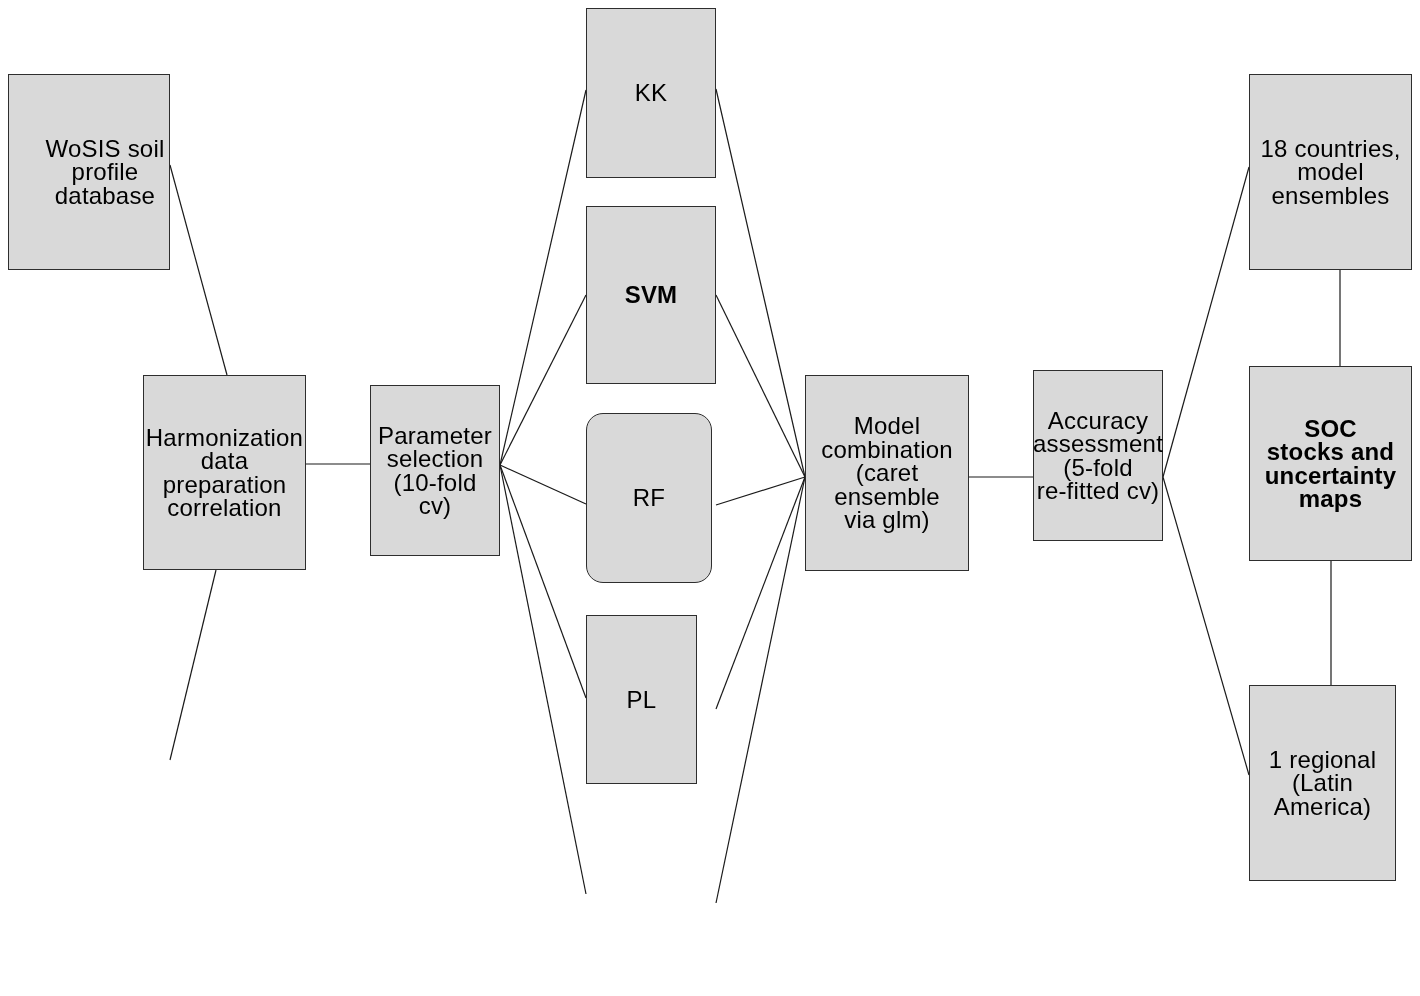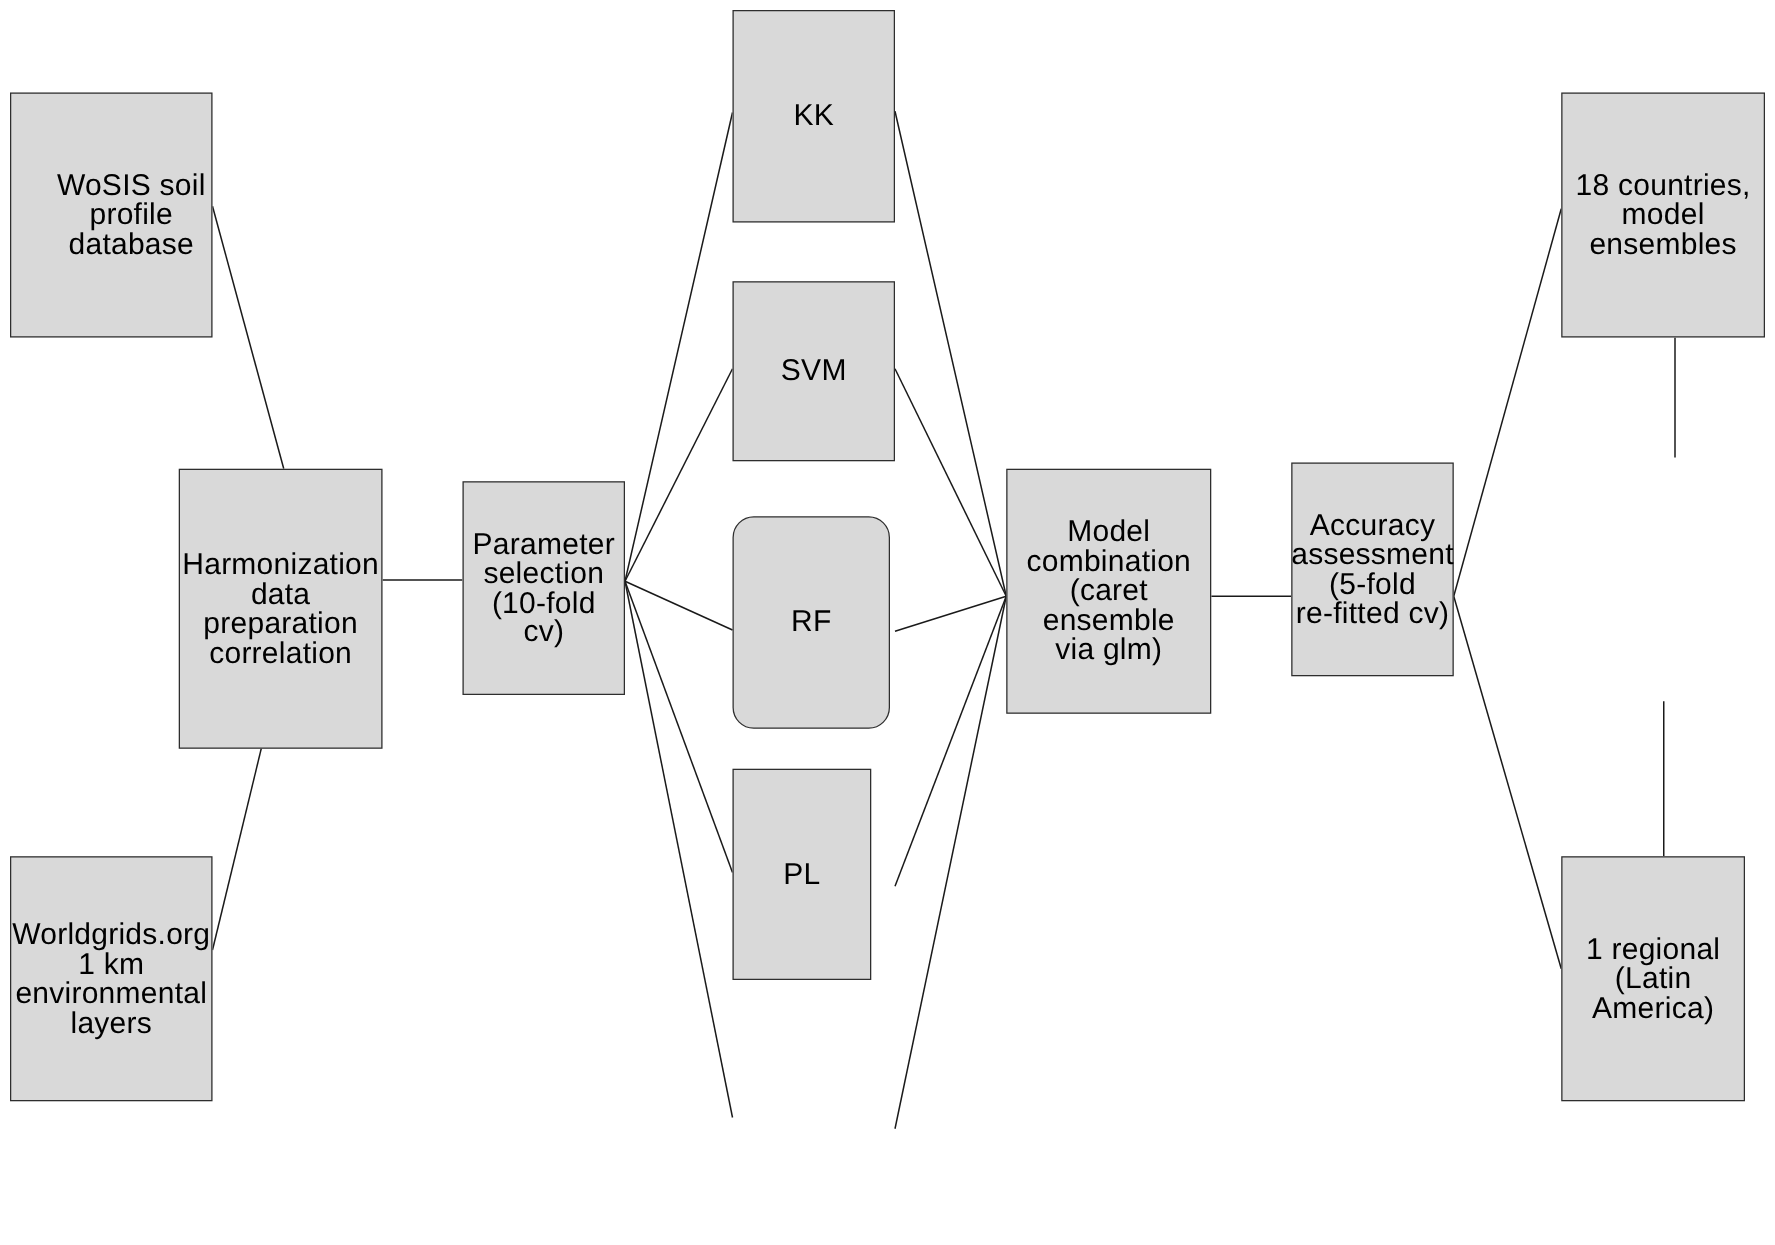--- a/index.html
+++ b/index.html
@@ -50,24 +50,24 @@
     color: var(--text);
     letter-spacing: 0.2px;
   }
   .node.bold .label {
     font-weight: 700;
   }
 
   
   #n-wosis        { left:   8px; top:  74px; width: 162px; height: 196px; padding-left: 32px; }
   #n-worldgrids   { left:   8px; top: 685px; width: 162px; height: 196px; }
-  #n-harmonization{ left: 143px; top: 375px; width: 163px; height: 224px; }
+  #n-harmonization{ left: 143px; top: 375px; width: 163px; height: 195px; }
   #n-parameter    { left: 370px; top: 385px; width: 130px; height: 171px; }
   #n-kk           { left: 586px; top:   8px; width: 130px; height: 170px; }
-  #n-svm          { left: 586px; top: 225px; width: 130px; height: 144px; }
+  #n-svm          { left: 586px; top: 206px; width: 130px; height: 178px; font-weight: bold; }
   #n-rf           { left: 586px; top: 413px; width: 126px; height: 170px; border-radius: 17px; }
   #n-pl           { left: 586px; top: 615px; width: 111px; height: 169px; }
   #n-rk           { left: 586px; top: 817px; width: 130px; height: 170px; }
   #n-combination  { left: 805px; top: 375px; width: 164px; height: 196px; }
   #n-accuracy     { left:1033px; top: 370px; width: 130px; height: 171px; }
   #n-countries    { left:1249px; top:  74px; width: 163px; height: 196px; }
   #n-soc          { left:1249px; top: 366px; width: 163px; height: 195px; }
   #n-regional     { left:1249px; top: 685px; width: 147px; height: 196px; }
 </style>
 </head>
@@ -95,26 +95,20 @@
     <line x1="1340" y1="270" x2="1340" y2="366"></line>
     <line x1="1331" y1="561" x2="1331" y2="685"></line>
   </svg>
 
   <div class="node" id="n-wosis">
     <span class="label">WoSIS soil
 profile
 database</span>
   </div>
 
-  <div class="node" id="n-worldgrids">
-    <span class="label">Worldgrids.org
-1 km
-environmental
-layers</span>
-  </div>
 
   <div class="node" id="n-harmonization">
     <span class="label">Harmonization
 data preparation
 correlation</span>
   </div>
 
   <div class="node" id="n-parameter">
     <span class="label">Parameter
 selection
@@ -152,19 +146,25 @@
 (5-fold
 re-fitted cv)</span>
   </div>
 
   <div class="node" id="n-countries">
     <span class="label">18 countries,
 model
 ensembles</span>
   </div>
 
+  <div class="node bold" id="n-soc">
+    <span class="label">SOC
+stocks and
+uncertainty
+maps</span>
+  </div>
 
   <div class="node" id="n-regional">
     <span class="label">1 regional
 (Latin America)</span>
   </div>
 
 </div>
 
 </body></html>

